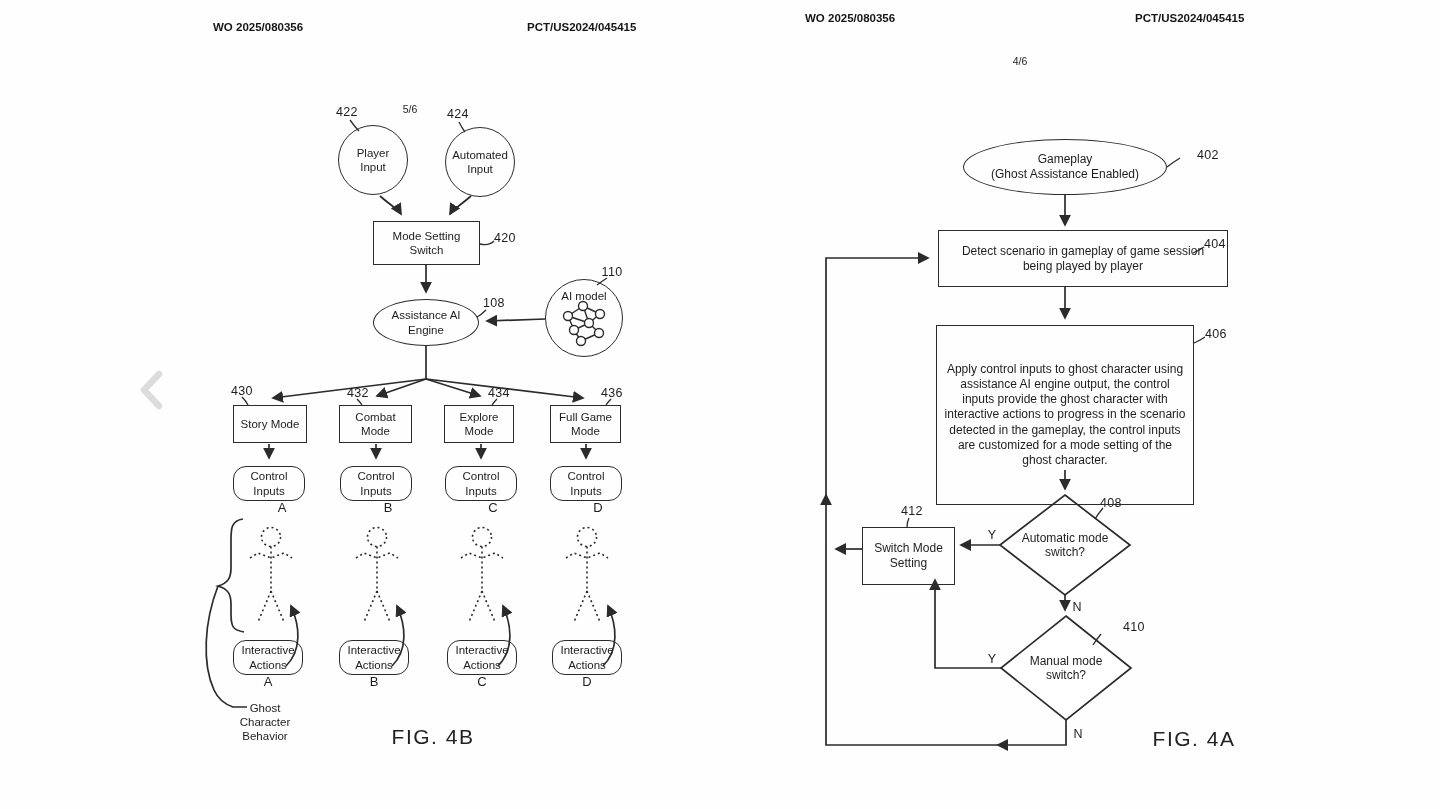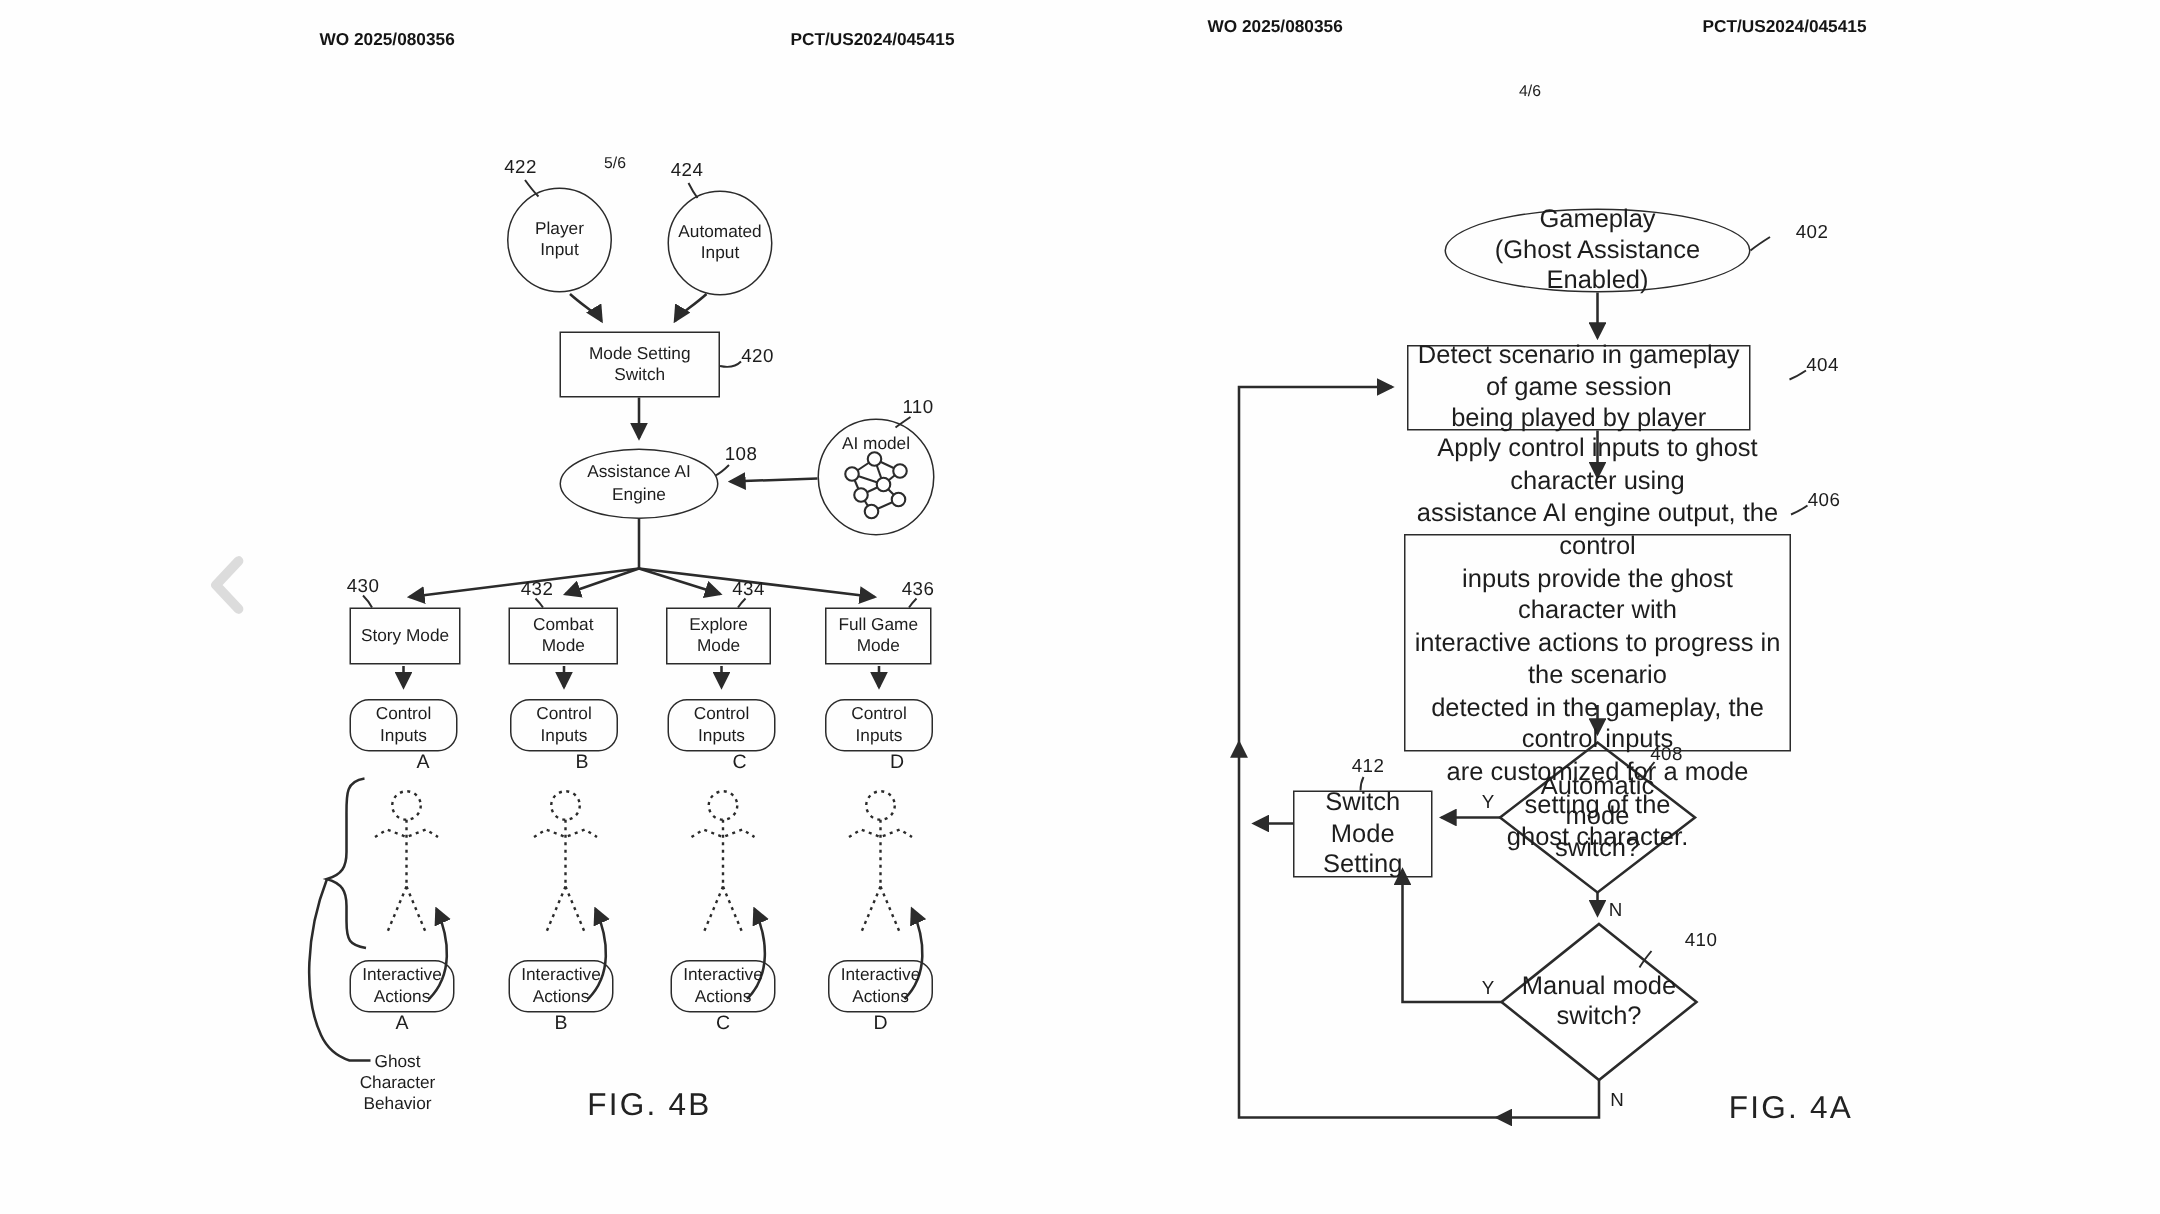--- a/index.html
+++ b/index.html
@@ -16,21 +16,21 @@
   .rect{border:1.7px solid #2b2b2b;}
   .pill{border:1.7px solid #2b2b2b;border-radius:13px;}
   .circle{border:1.7px solid #2b2b2b;border-radius:50%;}
   .ellipse{border:1.7px solid #2b2b2b;border-radius:50%;}
   .lbl{position:absolute;z-index:2;transform:translate(-50%,-50%);
        white-space:pre-line;text-align:center;font-size:11.5px;line-height:1.2;color:#1d1d1d;}
   .ref{font-size:12.5px;letter-spacing:.3px;}
   .hdr{position:absolute;z-index:2;font-weight:bold;font-size:11.5px;white-space:nowrap;color:#151515;}
   .fig{font-size:21px;letter-spacing:1.5px;color:#222;}
   .small{font-size:10.5px;}
-  .r12{font-size:17px;}
+  .r12{font-size:12px;}
   .yn{font-size:12.5px;}
   .ai-top{align-items:flex-start;padding-top:9px;}
 </style>
 </head>
 <body>
 
 <div class="stage">
 
   <svg class="layer" width="1440" height="809" viewBox="0 0 1440 809">
     <defs>
@@ -240,23 +240,23 @@
 
     <div class="lbl ref" style="left:1208px;top:155px;">402</div>
     <div class="lbl ref" style="left:1215px;top:244px;">404</div>
     <div class="lbl ref" style="left:1216px;top:334px;">406</div>
     <div class="lbl ref" style="left:1111px;top:503px;">408</div>
     <div class="lbl ref" style="left:1109px;top:627px;margin-left:25px;">410</div>
     <div class="lbl ref" style="left:912px;top:511px;">412</div>
 
     <div class="node ellipse r12" style="left:963px;top:139px;width:204px;height:56px;">Gameplay
 (Ghost Assistance Enabled)</div>
-    <div class="node rect r12" style="left:938px;top:230px;width:229px;height:57px;">Detect scenario in gameplay of game session
+    <div class="node rect r12" style="left:938px;top:230px;width:290px;height:57px;">Detect scenario in gameplay of game session
 being played by player</div>
-    <div class="node rect r12" style="left:936px;top:325px;width:258px;height:145px;line-height:1.27;margin-top:31px;">Apply control inputs to ghost character using
+    <div class="node rect r12" style="left:936px;top:325px;width:258px;height:180px;line-height:1.27;">Apply control inputs to ghost character using
 assistance AI engine output, the control
 inputs provide the ghost character with
 interactive actions to progress in the scenario
 detected in the gameplay, the control inputs
 are customized for a mode setting of the
 ghost character.</div>
     <div class="node rect r12" style="left:862px;top:527px;width:93px;height:58px;">Switch Mode
 Setting</div>
 
     <div class="lbl r12" style="left:1065px;top:545px;width:110px;">Automatic mode

